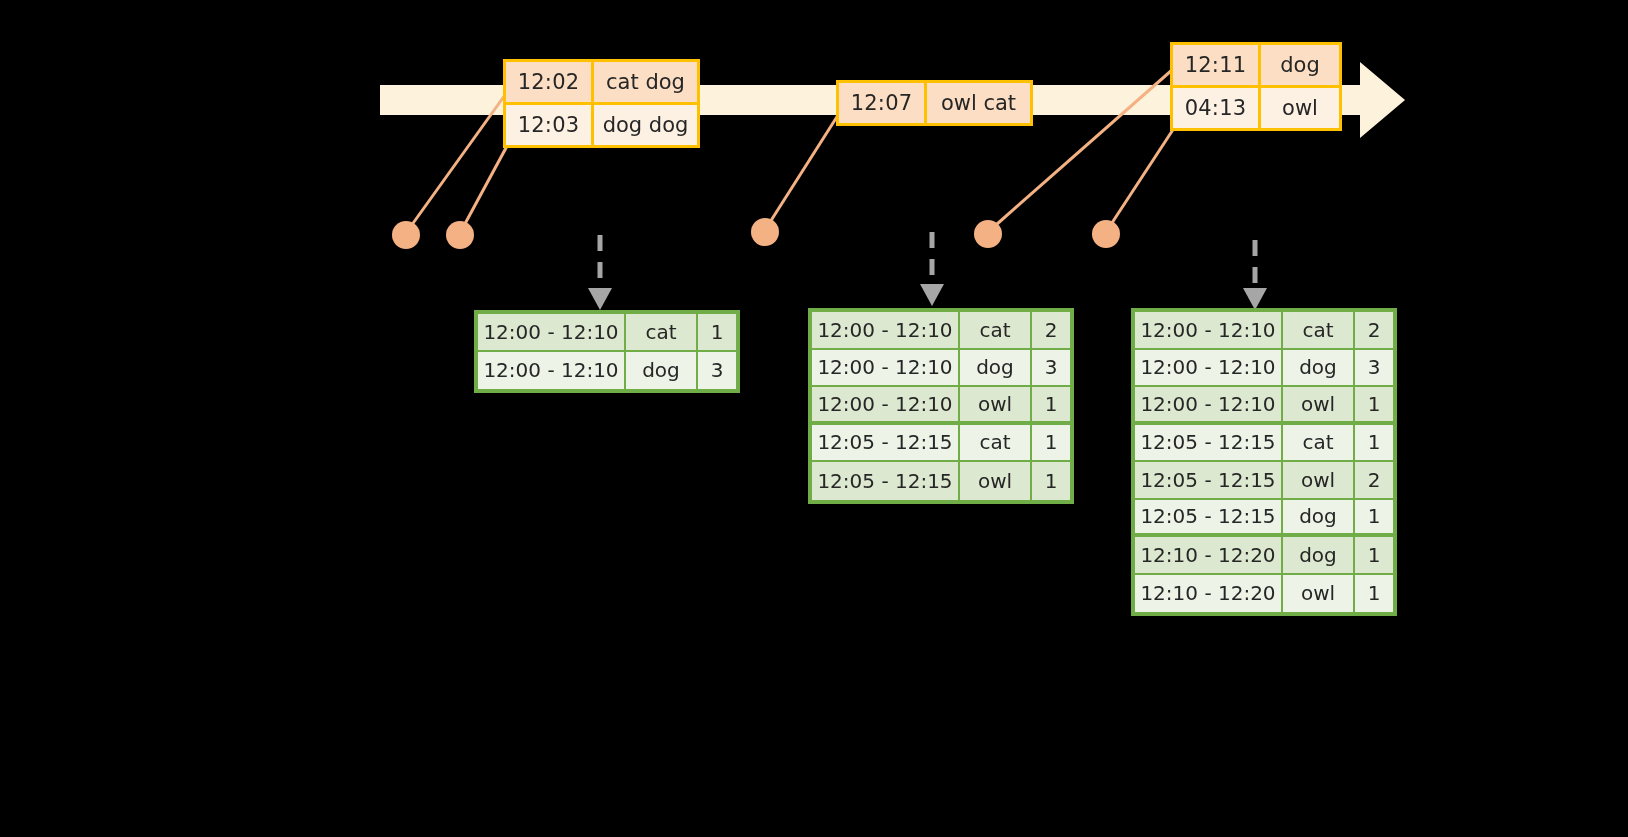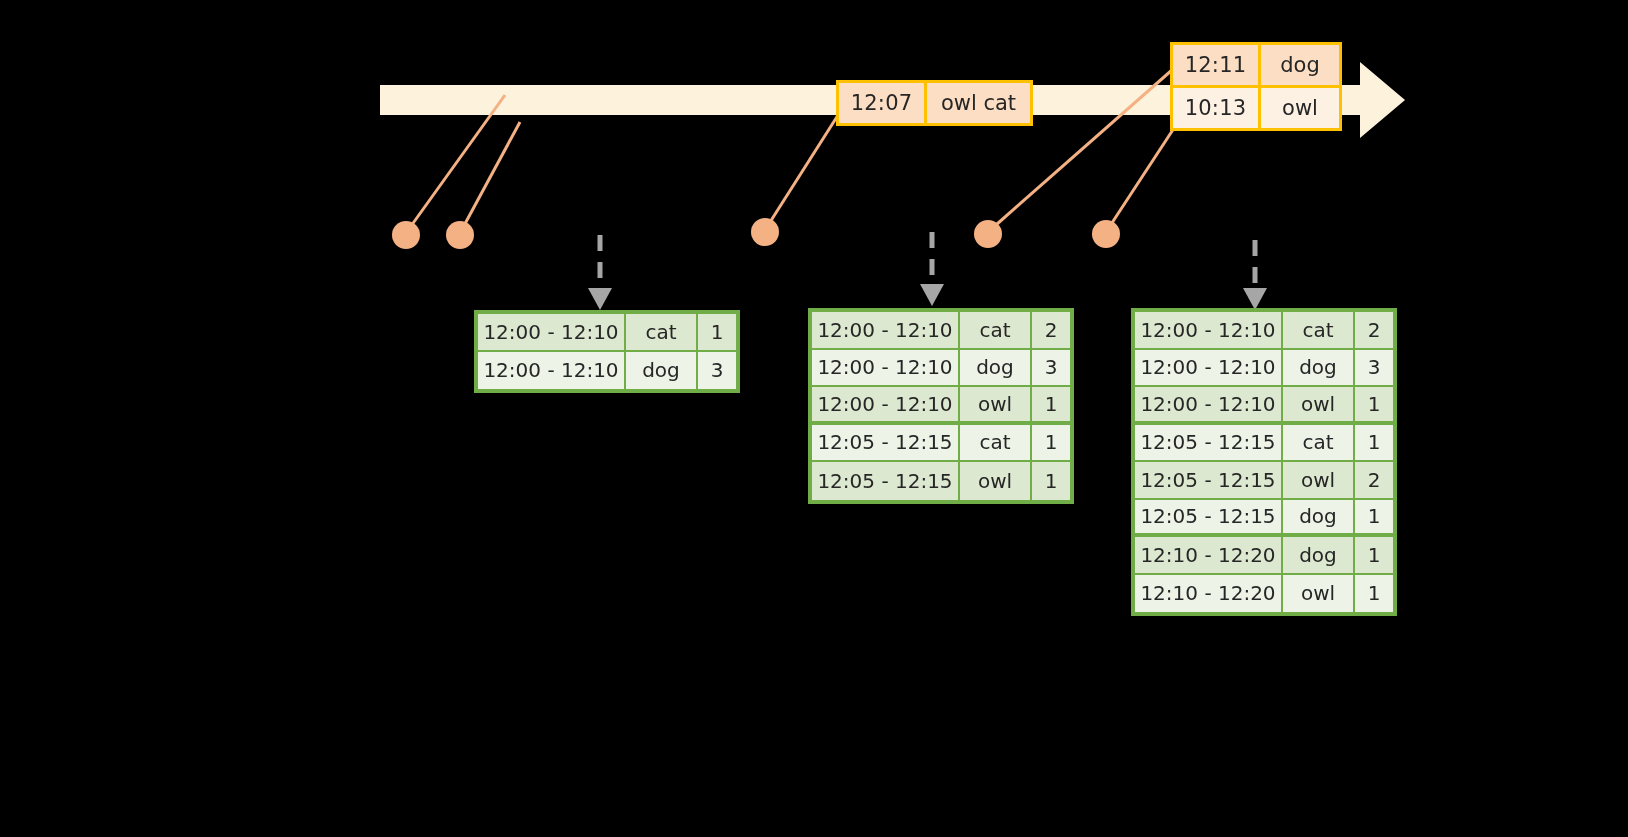--- a/index.html
+++ b/index.html
@@ -131,35 +131,45 @@
       <line x1="932" y1="232" x2="932" y2="284"></line>
       <line x1="1255" y1="240" x2="1255" y2="288"></line>
     </g>
     <g fill="#A6A6A6">
       <polygon points="588,288 612,288 600,310"></polygon>
       <polygon points="920,284 944,284 932,306"></polygon>
       <polygon points="1243,288 1267,288 1255,310"></polygon>
     </g>
   </svg>
 
+  <div class="event-group" style="left:503px; top:59px; width:197px;">
+    <div class="event-row shade-a">
+      <div class="ev-time">12:02</div>
+      <div class="ev-words">cat dog</div>
+    </div>
+    <div class="event-row shade-b">
+      <div class="ev-time">12:03</div>
+      <div class="ev-words">dog dog</div>
+    </div>
+  </div>
 
   <div class="event-group" style="left:836px; top:80px; width:197px;">
     <div class="event-row shade-a">
       <div class="ev-time">12:07</div>
       <div class="ev-words">owl cat</div>
     </div>
   </div>
 
   <div class="event-group" style="left:1170px; top:42px; width:172px;">
     <div class="event-row shade-a">
       <div class="ev-time">12:11</div>
       <div class="ev-words">dog</div>
     </div>
     <div class="event-row shade-b">
-      <div class="ev-time">10:13</div>
+      <div class="ev-time">04:13</div>
       <div class="ev-words">owl</div>
     </div>
   </div>
 
   <div class="result-table" id="table-1" style="left:474px; top:310px;">
       <div class="res-row shade-a">
         <div class="res-cell c-window">12:00 - 12:10</div>
         <div class="res-cell c-word">cat</div>
         <div class="res-cell c-count">1</div>
       </div>

